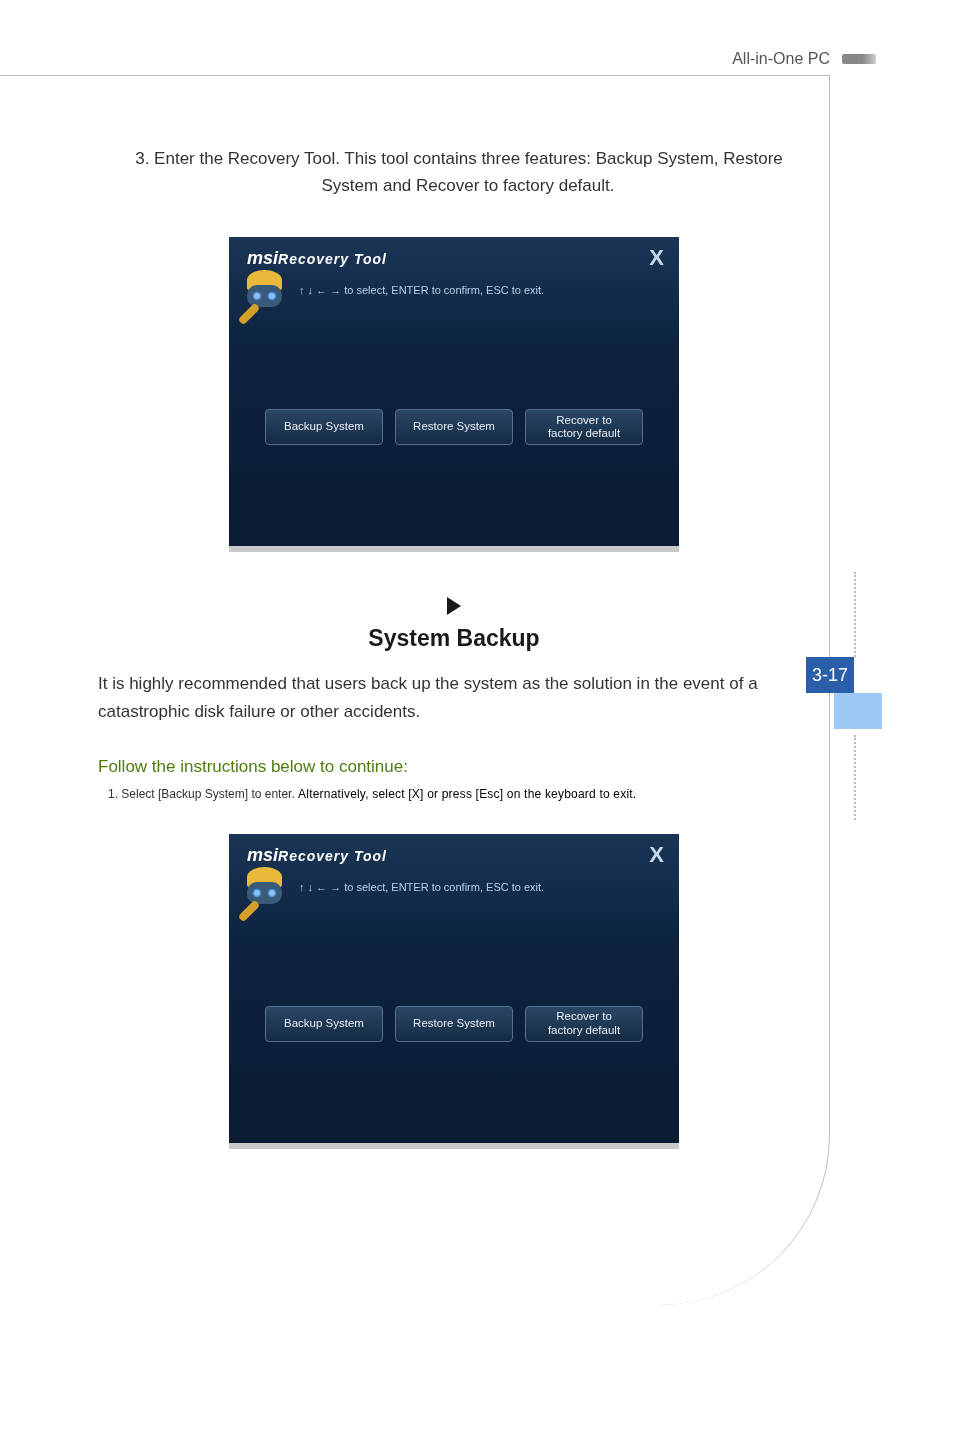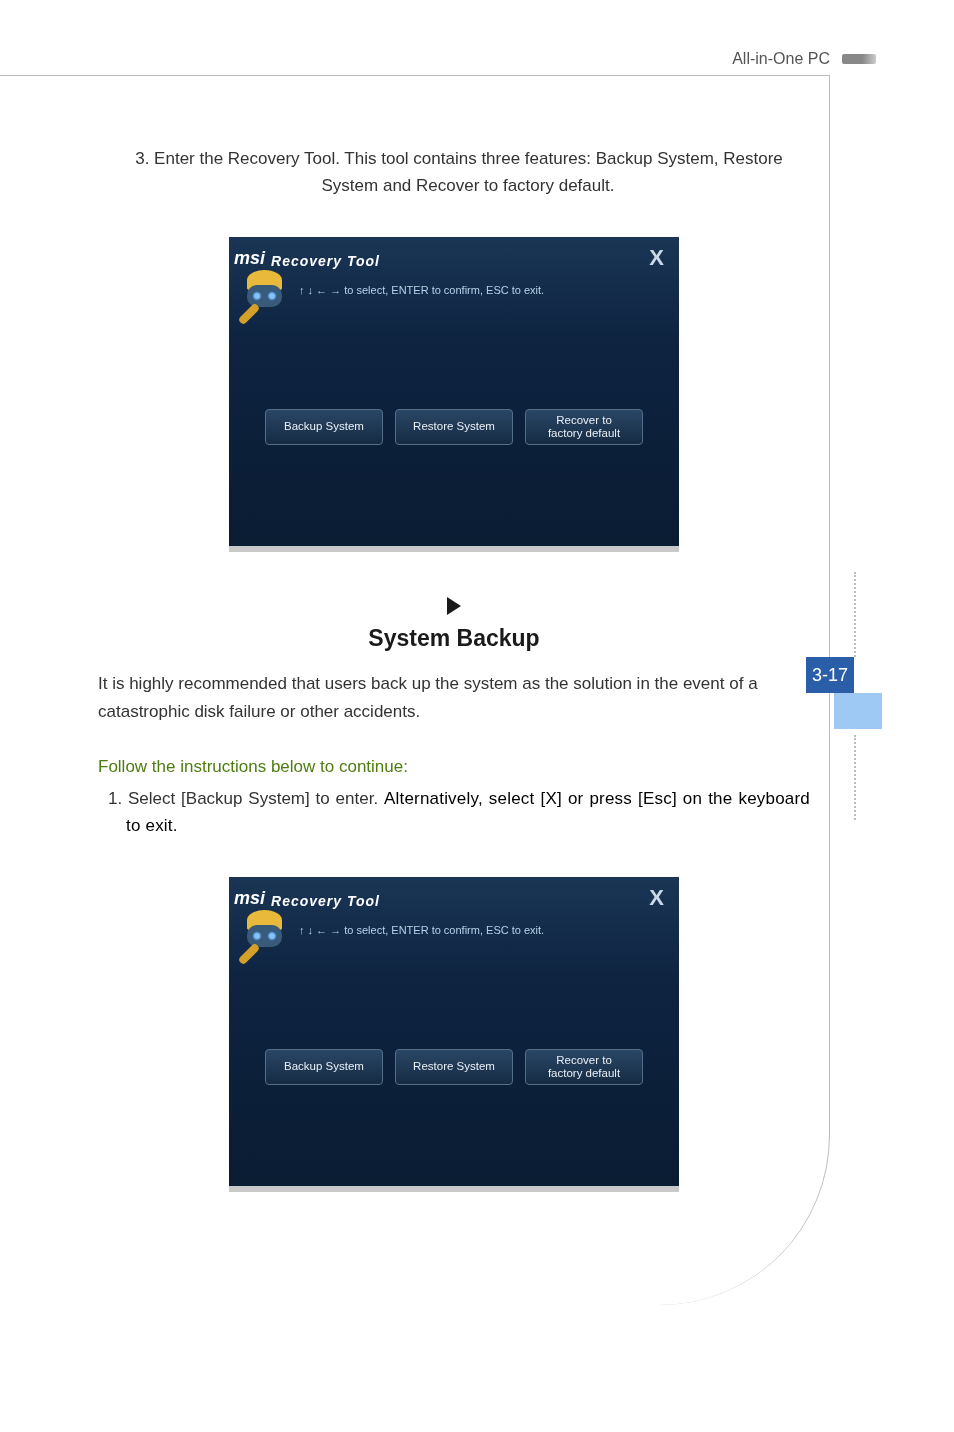--- a/index.html
+++ b/index.html
@@ -92,24 +92,24 @@
     .recovery-screenshot {
       width: 450px;
       height: 315px;
       background: linear-gradient(180deg, #1a3555 0%, #0d2340 35%, #0a1c32 100%);
       border-bottom: 6px solid #c9c9c9;
       position: relative;
     }
     .recovery-title {
       position: absolute;
       top: 11px;
-      left: 5px;
-      display: flex;
-      align-items: flex-end;
-      gap: 6px;
+      left: 18px;
+      display: flex;
+      align-items: center;
+      gap: 0;
     }
     .msi-text {
       font-style: italic;
       font-weight: bold;
       font-size: 18px;
       color: #fff;
     }
     .recovery-tool-text {
       font-family: 'Arial Black', Arial, sans-serif;
       font-weight: 900;
@@ -227,24 +227,24 @@
       line-height: 1.6;
       margin-bottom: 28px;
     }
     .follow-text {
       font-size: 17px;
       color: #4d7c0f;
       line-height: 1.6;
       margin-bottom: 5px;
     }
     .step1-text {
-      font-size: 17px;
+      font-size: 12px;
       color: #333;
       line-height: 1.6;
-      margin-bottom: 38px;
+      margin-bottom: 30px;
       padding-left: 28px;
       text-indent: -18px;
       text-align: justify;
     }
     .bold-run { color: #000; font-weight: normal; letter-spacing: 0.2px; }
     
   </style>
 </head>
 <body>
 

